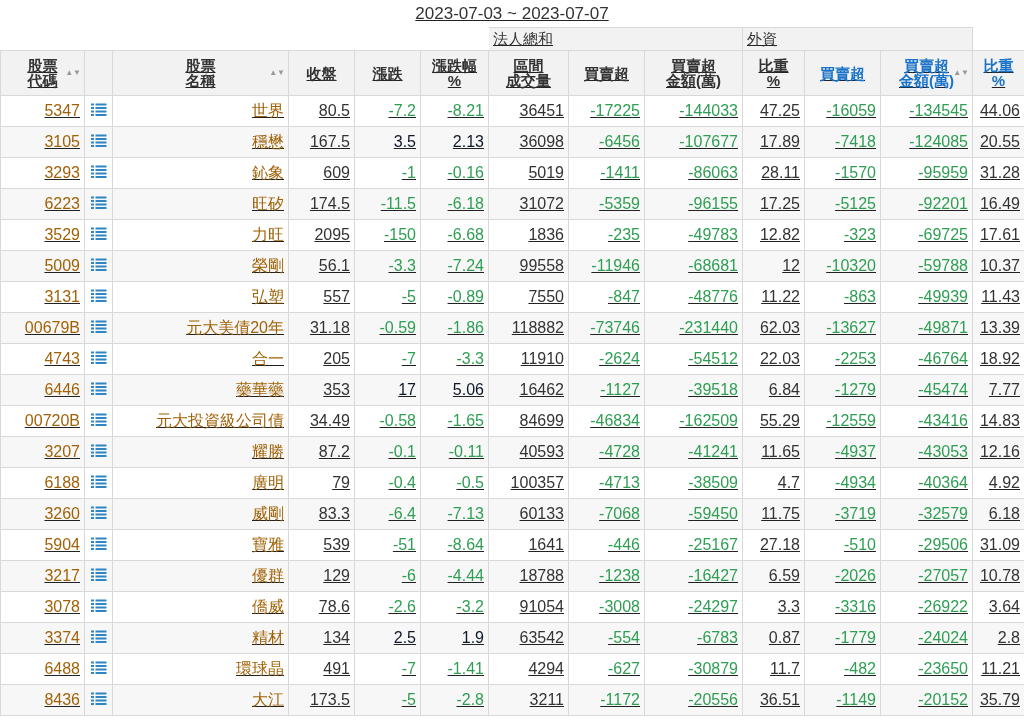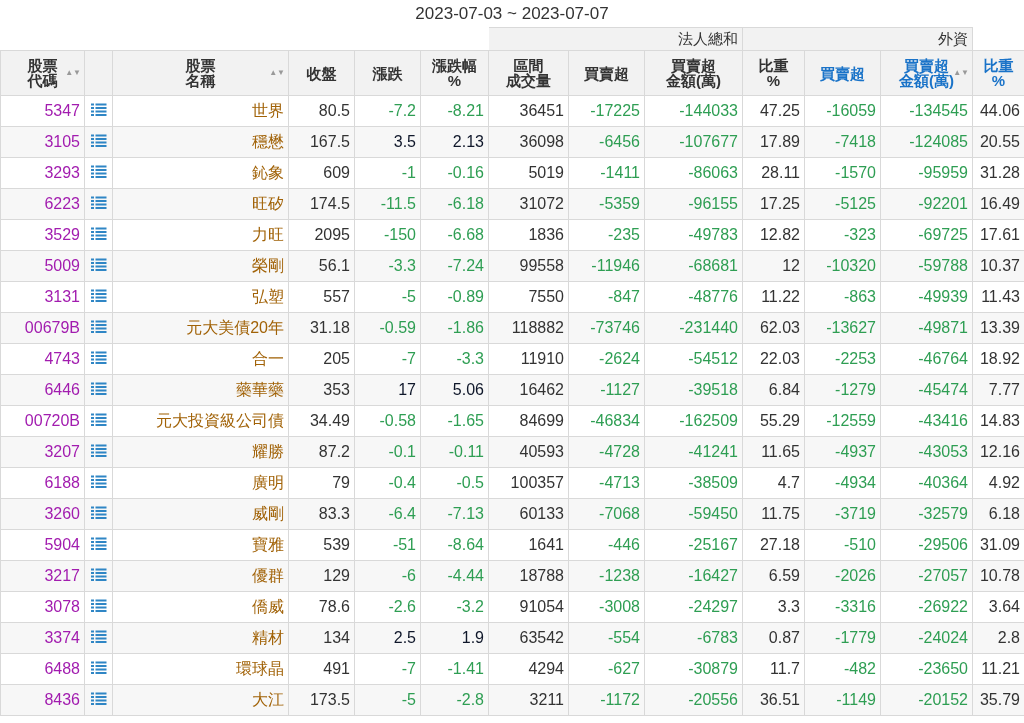--- a/index.html
+++ b/index.html
@@ -11,20 +11,21 @@
     width: 1024px;
     height: 723px;
     font-family: "Liberation Sans", sans-serif;
     color: #222;
     overflow: hidden;
   }
   .page {
     width: 1024px;
     height: 723px;
     position: relative;
+    text-decoration: underline;
   }
   .title-bar {
     height: 27px;
     line-height: 27px;
     text-align: center;
     font-size: 17px;
     color: #333;
     background: #ffffff;
   }
   table.stock {
@@ -35,21 +36,21 @@
   }
   table.stock th, table.stock td {
     border: 1px solid #d9d9d9;
     padding: 0 4px;
     white-space: nowrap;
     overflow: hidden;
   }
   
   .grp {
     background: #f2f2f2;
-    text-align: right;
+    text-align: left;
     font-size: 15px;
     color: #333;
     height: 22px;
     font-weight: normal;
   }
   .grp.blank {
     border-left: 1px solid #ffffff;
     border-top: 1px solid #ffffff;
     border-right: 1px solid #ffffff;
     background: #ffffff;
@@ -74,21 +75,21 @@
     right: 3px;
     top: 50%;
     transform: translateY(-50%);
     font-size: 8px;
     color: #999;
     line-height: 8px;
   }
   td.code {
     text-align: right;
     font-size: 16px;
-    color: #a21caf;
+    color: #a16207;
   }
   td.icon {
     text-align: center;
     color: #2f86c5;
     font-size: 14px;
     padding: 0;
   }
   td.name {
     text-align: right;
     color: #a16207;

